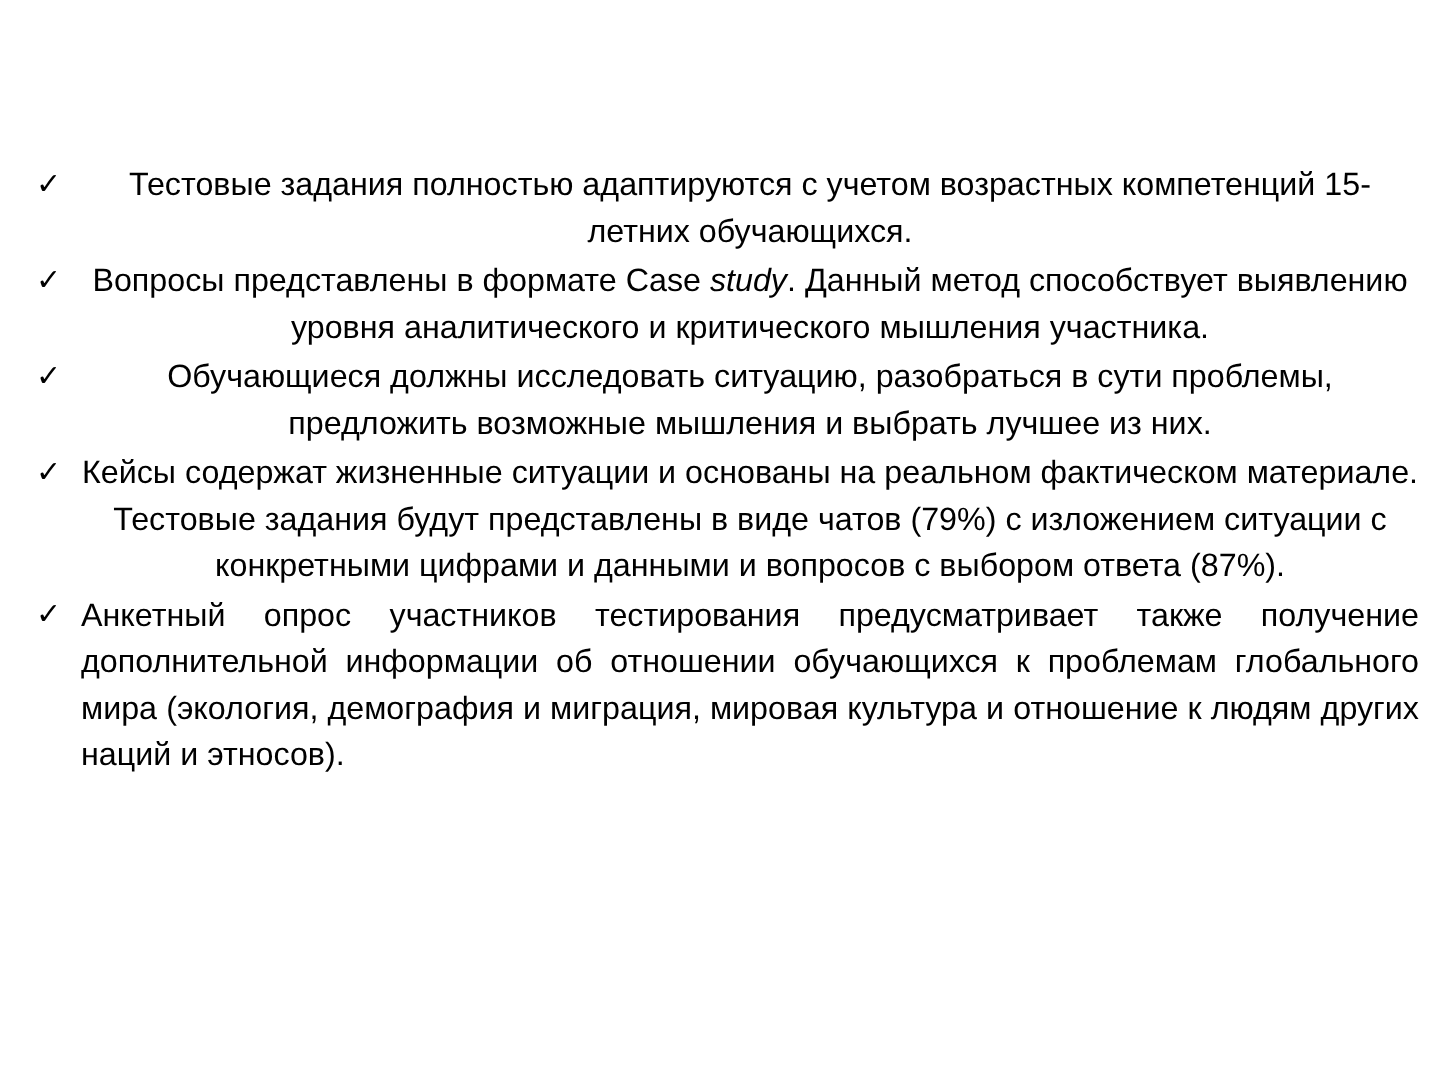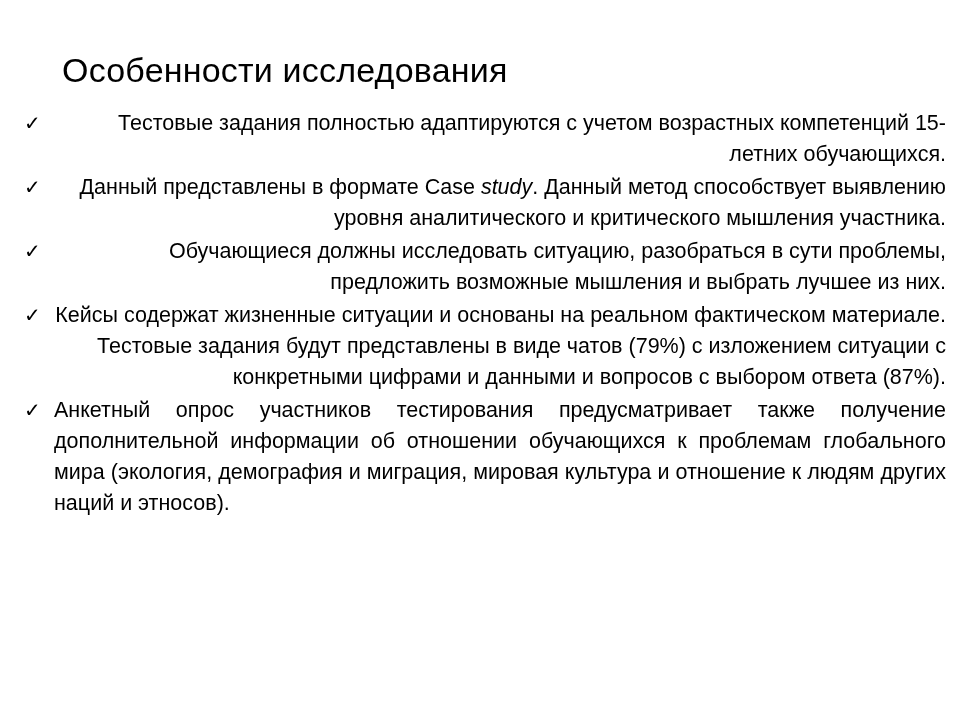--- a/index.html
+++ b/index.html
@@ -50,46 +50,45 @@
   .bullet-marker {
     position: absolute;
     left: 8px;
     top: 0px;
     font-size: 20px;
     line-height: 31px;
     color: #000000;
   }
   .bullet-text {
     display: block;
-    text-align: right;
+    text-align: center;
   }
   .bullet-item.justify .bullet-text {
     text-align: justify;
     text-justify: inter-word;
   }
   .bullet-item em {
   }
 </style>
 </head>
 <body>
 
 <div class="slide">
 
-  <h1 class="slide-title">Особенности исследования</h1>
 
   <ul class="bullet-list">
 
     <li class="bullet-item">
       <span class="bullet-marker">✓</span>
       <span class="bullet-text">Тестовые задания полностью адаптируются с учетом возрастных компетенций 15-летних обучающихся.</span>
     </li>
 
     <li class="bullet-item">
       <span class="bullet-marker">✓</span>
-      <span class="bullet-text"><span>Данный представлены в формате Case </span><em>study</em><span>. Данный метод способствует выявлению уровня аналитического и критического мышления участника.</span></span>
+      <span class="bullet-text"><span>Вопросы представлены в формате Case </span><em>study</em><span>. Данный метод способствует выявлению уровня аналитического и критического мышления участника.</span></span>
     </li>
 
     <li class="bullet-item">
       <span class="bullet-marker">✓</span>
       <span class="bullet-text">Обучающиеся должны исследовать ситуацию, разобраться в сути проблемы, предложить возможные мышления и выбрать лучшее из них.</span>
     </li>
 
     <li class="bullet-item">
       <span class="bullet-marker">✓</span>
       <span class="bullet-text">Кейсы содержат жизненные ситуации и основаны на реальном фактическом материале. Тестовые задания будут представлены в виде чатов (79%) с изложением ситуации с конкретными цифрами и данными и вопросов с выбором ответа (87%).</span>

